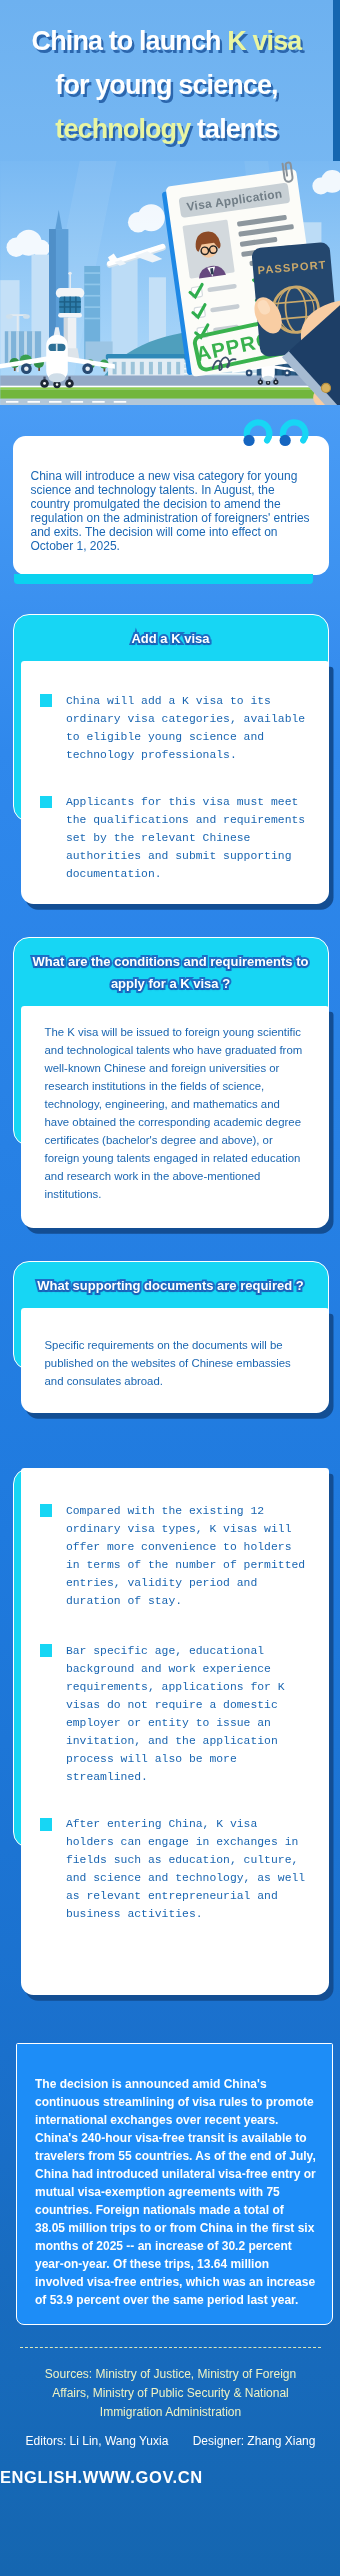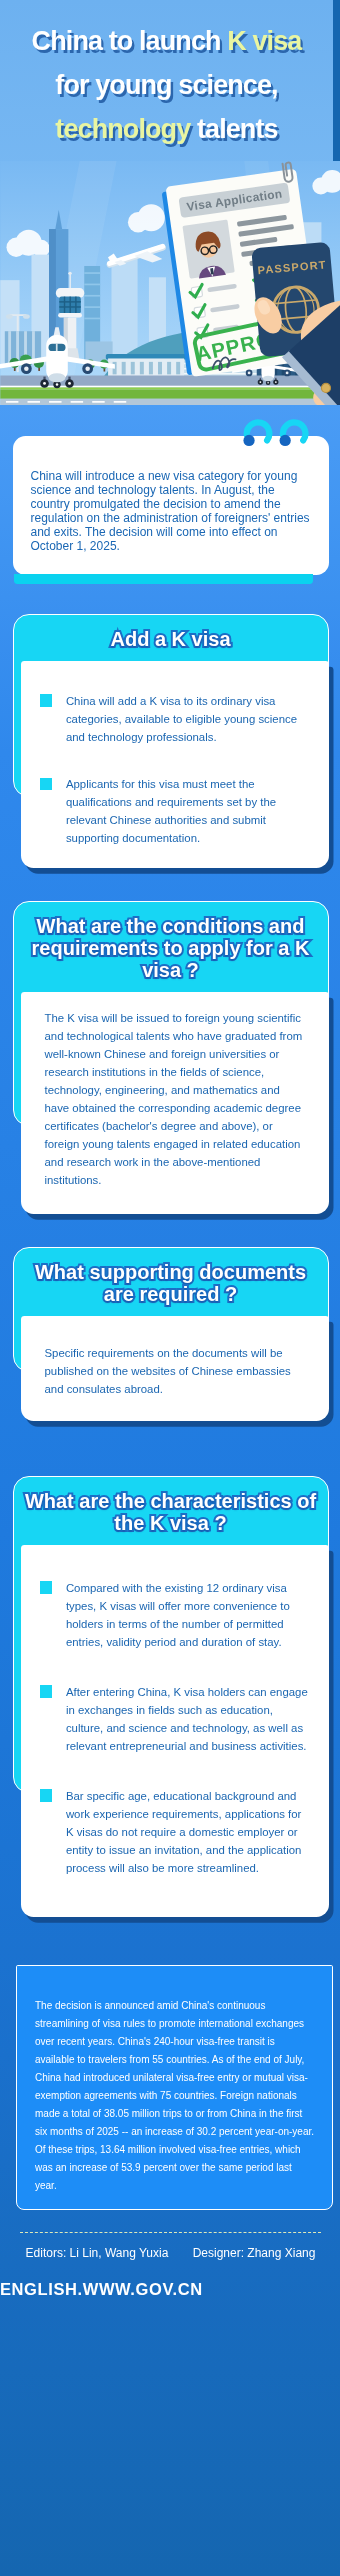--- a/index.html
+++ b/index.html
@@ -39,44 +39,44 @@
   .quote-marks{position:absolute;top:-17px;right:19.3px;}
   .intro-text{color:#1a67b4;font-size:12px;line-height:14px;}
   
   .section{position:relative;margin:0 12.5px 33px 12.5px;}
   .section-cyan{
     position:absolute;top:0;left:0;right:0;height:72%;
     background:#17d6f4;border:1.7px solid #ffffff;border-radius:16px;box-sizing:border-box;
   }
   .section-head{
     position:relative;z-index:2;padding:14.8px 5.7px 10.2px 5.7px;text-align:center;
-    color:#ffffff;font-weight:bold;font-size:20px;line-height:22px;
+    color:#ffffff;font-weight:bold;font-size:13px;line-height:22px;
     paint-order:stroke fill;-webkit-text-stroke:4px #1b6ec6;
     text-shadow:0 2.3px 1.7px rgba(16,74,150,.45);
   }
   .section-body{
     position:relative;z-index:2;margin-left:8px;background:#ffffff;
     border-radius:3.4px 3.4px 12.5px 12.5px;box-shadow:4.5px 5.7px 0 #134e93;
   }
   .body-bullets{padding:31px 19.3px 20.5px 19.3px;}
-  .bullet-row{display:flex;gap:13.6px;margin-bottom:29.6px;}
+  .bullet-row{display:flex;gap:13.6px;margin-bottom:29.6px;font-family:Liberation Mono, monospace;}
   .bullet-row:last-child{margin-bottom:0;}
   .bullet-square{flex:none;width:12.5px;height:12.5px;background:#17d6f4;margin-top:2.8px;}
   .bullet-text,.para-text{color:#1b66b1;font-size:11.4px;line-height:18px;}
   .body-para{padding:17px 23px 25px 24px;}
   .body-para.short{padding:28px 23px 23px 24px;}
   .body-bullets.tall{padding:34px 19.3px 40px 19.3px;}
   .bullet-row.wide{margin-bottom:32px;}
   
   .highlight-panel{
     margin:48px 8px 0 16px;background:#1d8df7;border:1.7px solid #ffffff;
     border-radius:1.7px 1.7px 8px 8px;box-sizing:border-box;
     padding:31px 16px 14.8px 18px;
   }
-  .highlight-text{color:#ffffff;font-size:10px;line-height:18px;}
+  .highlight-text{color:#ffffff;font-size:12px;line-height:18px;font-weight:bold;}
   
   .footer-divider{margin:21.6px 20px 0 20px;border:none;border-top:1.7px dashed #dfe9b8;}
   .footer-sources{
     margin:17px auto 0 auto;max-width:267px;text-align:center;
     color:#eef3c4;font-size:12px;line-height:19px;
   }
   .footer-credits{
     margin-top:12.5px;padding:0 25.6px;display:flex;justify-content:space-between;
     color:#ffffff;font-size:12px;line-height:14.8px;
   }
@@ -381,43 +381,43 @@
     <div class="section-head">What supporting documents are required ?</div>
     <div class="section-body">
       <div class="body-para short">
         <div class="para-text">Specific requirements on the documents will be published on the websites of Chinese embassies and consulates abroad.</div>
       </div>
     </div>
   </div>
 
   <div class="section" style="margin-bottom:0;">
     <div class="section-cyan"></div>
-    <div class="section-head">What are the characteristics of the K visa ?</div>
     <div class="section-body">
       <div class="body-bullets tall">
         <div class="bullet-row wide">
           <span class="bullet-square"></span>
           <span class="bullet-text">Compared with the existing 12 ordinary visa types, K visas will offer more convenience to holders in terms of the number of permitted entries, validity period and duration of stay.</span>
         </div>
+        <div class="bullet-row">
+          <span class="bullet-square"></span>
+          <span class="bullet-text">Bar specific age, educational background and work experience requirements, applications for K visas do not require a domestic employer or entity to issue an invitation, and the application process will also be more streamlined.</span>
+        </div>
         <div class="bullet-row wide">
           <span class="bullet-square"></span>
           <span class="bullet-text">After entering China, K visa holders can engage in exchanges in fields such as education, culture, and science and technology, as well as relevant entrepreneurial and business activities.</span>
         </div>
-        <div class="bullet-row">
-          <span class="bullet-square"></span>
-          <span class="bullet-text">Bar specific age, educational background and work experience requirements, applications for K visas do not require a domestic employer or entity to issue an invitation, and the application process will also be more streamlined.</span>
-        </div>
       </div>
     </div>
   </div>
 
   <div class="highlight-panel">
     <div class="highlight-text">The decision is announced amid China's continuous streamlining of visa rules to promote international exchanges over recent years. China's 240-hour visa-free transit is available to travelers from 55 countries. As of the end of July, China had introduced unilateral visa-free entry or mutual visa-exemption agreements with 75 countries. Foreign nationals made a total of 38.05 million trips to or from China in the first six months of 2025 -- an increase of 30.2 percent year-on-year. Of these trips, 13.64 million involved visa-free entries, which was an increase of 53.9 percent over the same period last year.</div>
   </div>
 
   <hr class="footer-divider">
+  <div class="footer-sources">Sources: Ministry of Justice, Ministry of Foreign Affairs, Ministry of Public Security &amp; National Immigration Administration</div>
   <div class="footer-credits">
     <span>Editors: Li Lin, Wang Yuxia</span>
     <span>Designer: Zhang Xiang</span>
   </div>
   <div class="footer-site">ENGLISH.WWW.GOV.CN</div>
 </div>
 
 
 </body></html>

